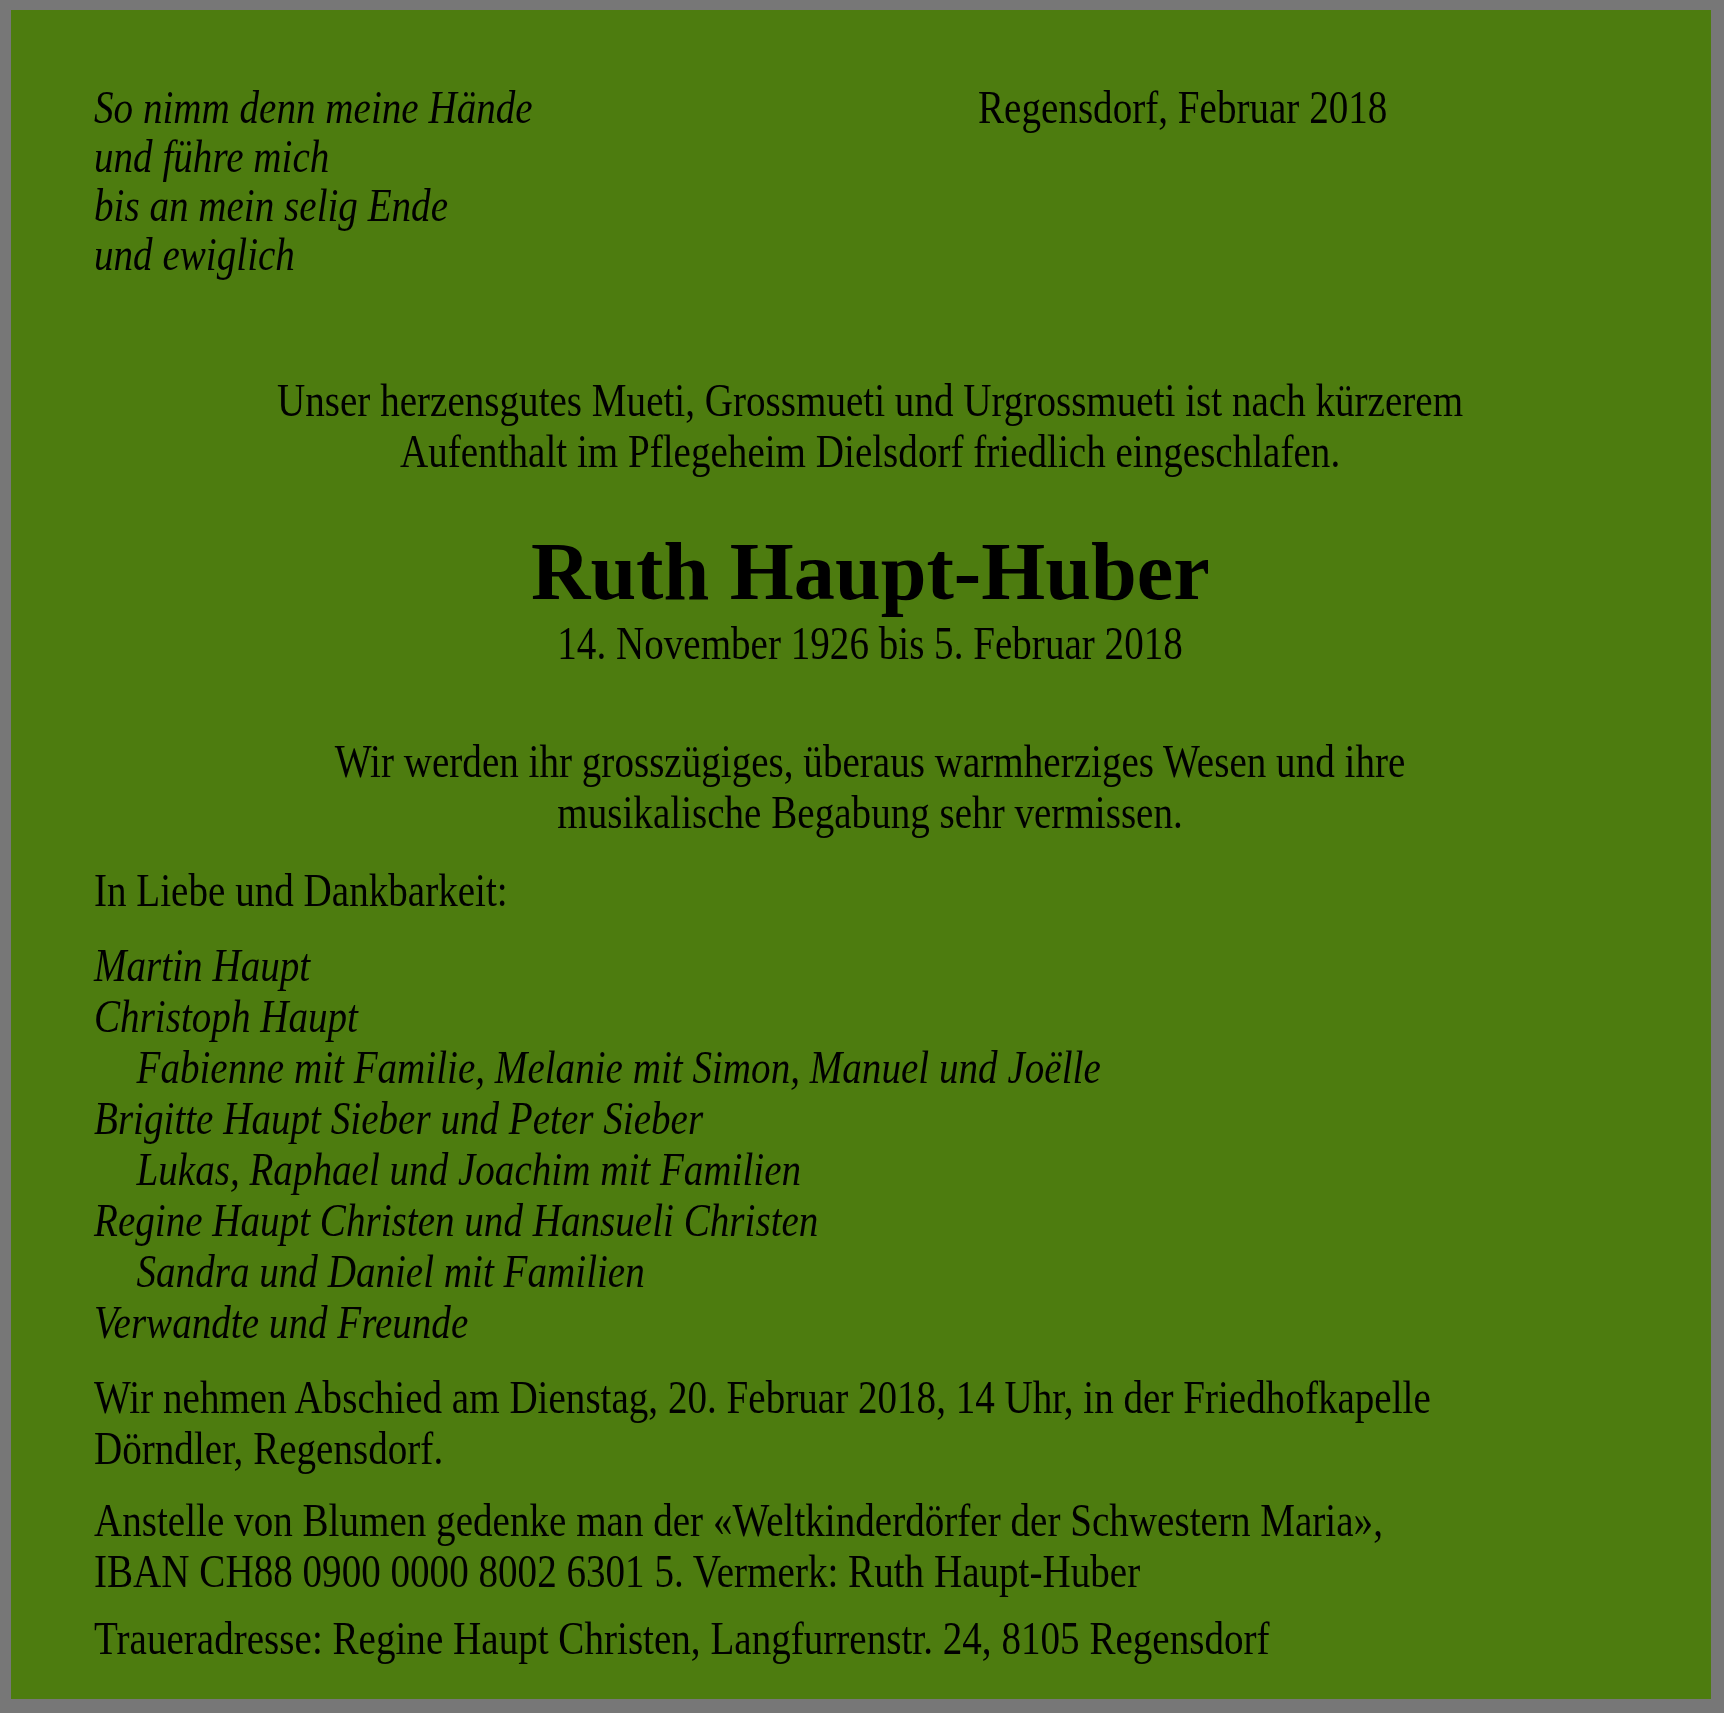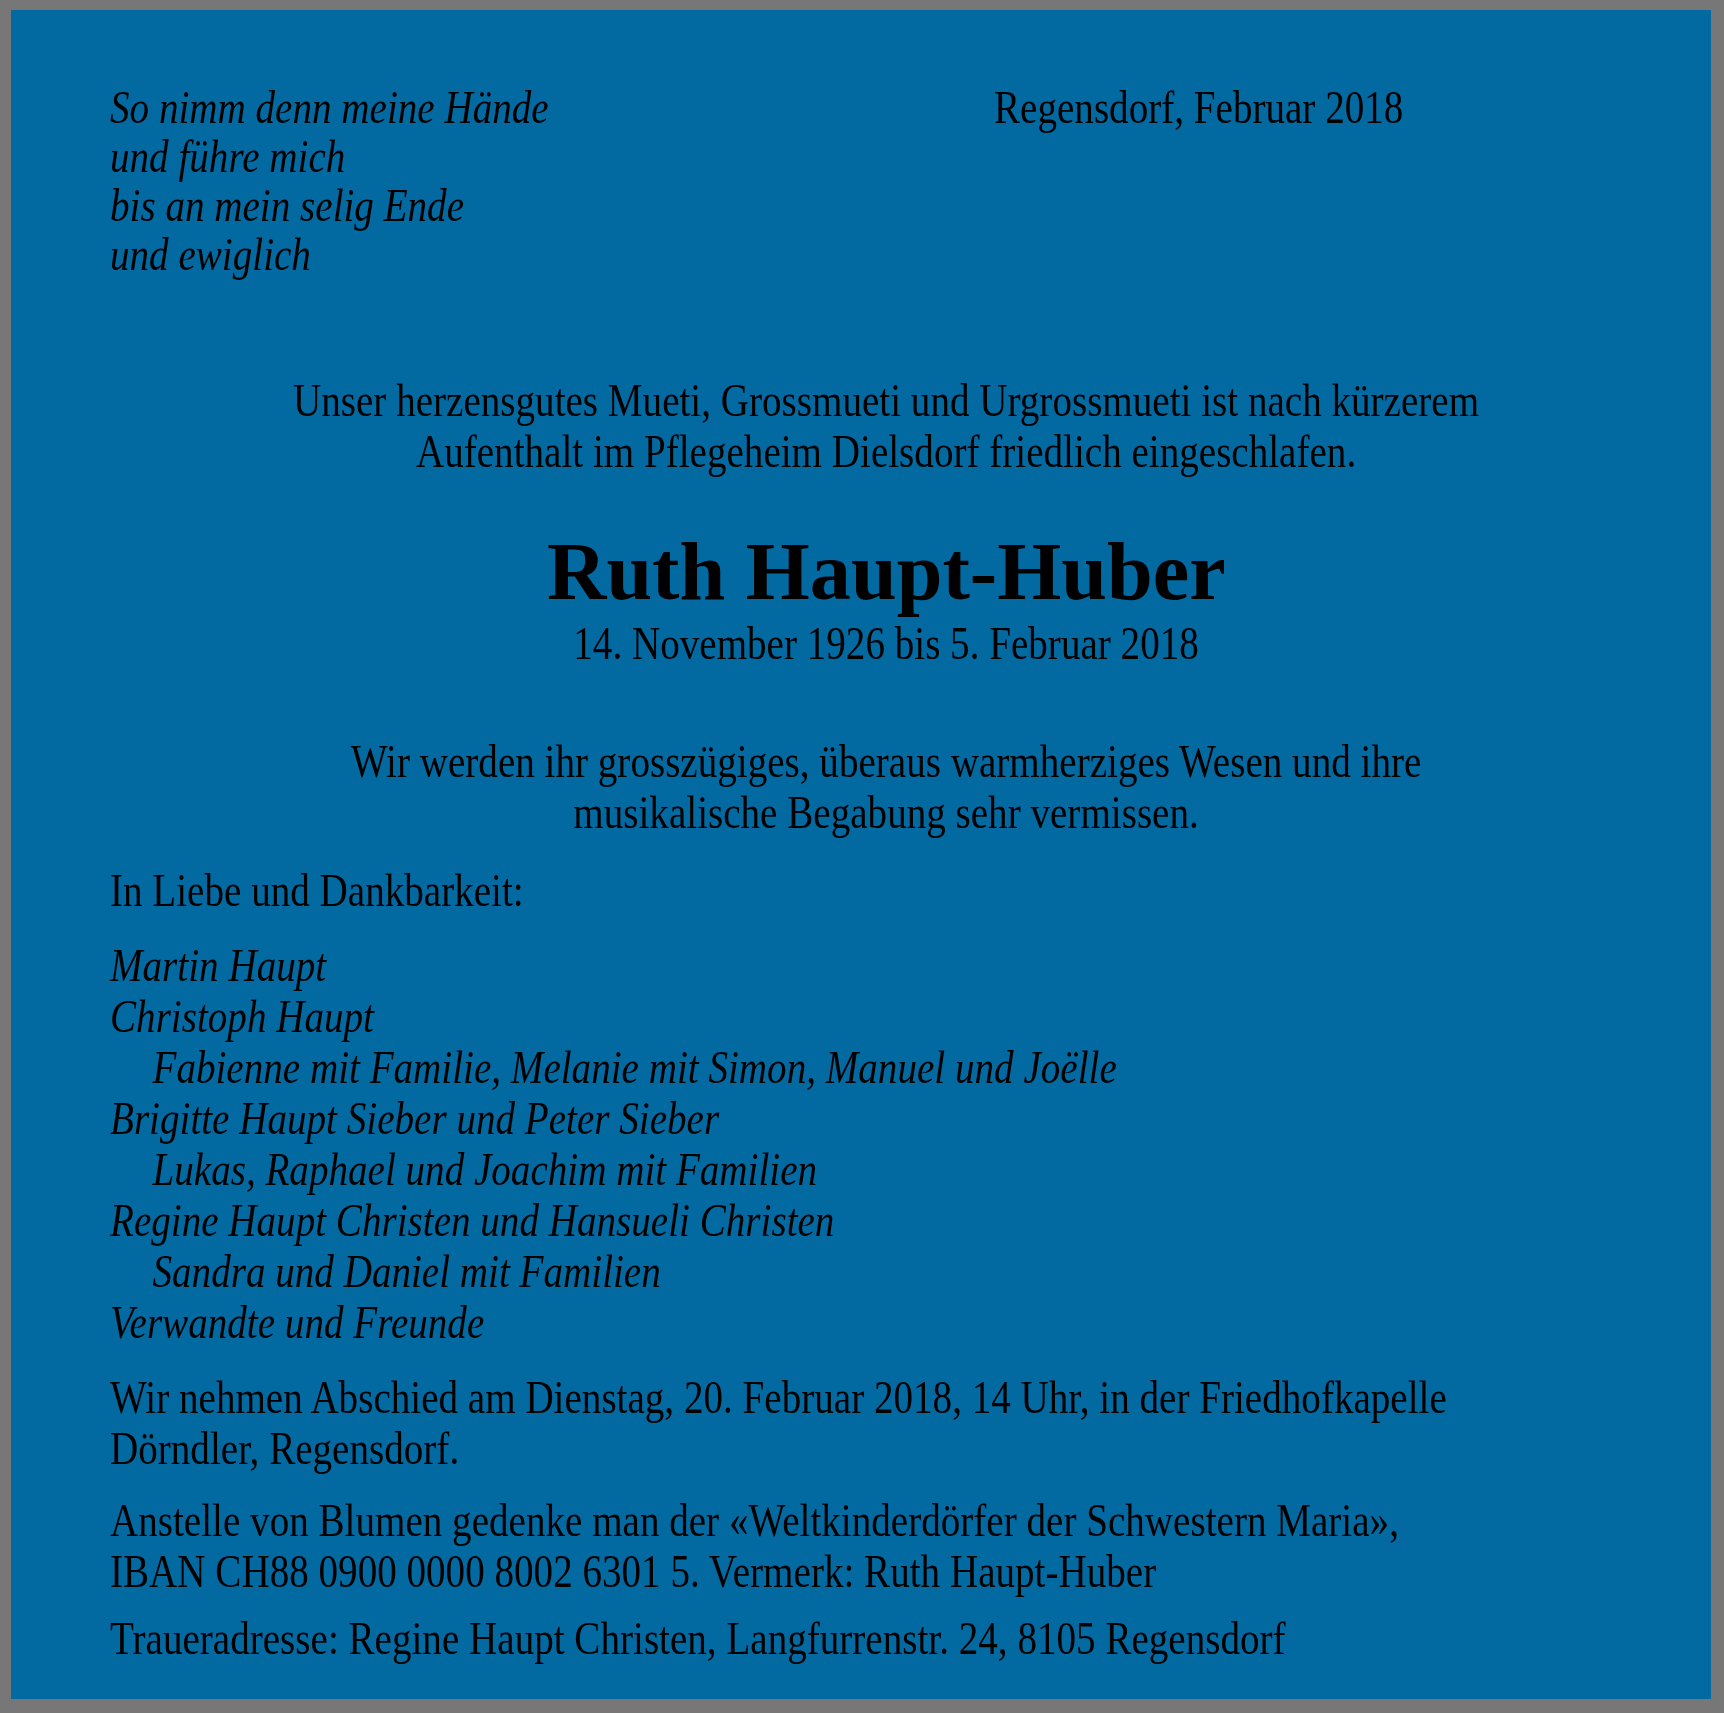--- a/index.html
+++ b/index.html
@@ -15,22 +15,21 @@
     font-family: "Liberation Serif", "DejaVu Serif", serif;
     color: #000000;
   }
   .frame {
     position: absolute;
     inset: 0;
     box-sizing: border-box;
     border-style: solid;
     border-color: #777777;
     border-width: 10px 13px 14px 11px;
-    background: #0369a1;
-    padding-left: 16px;
+    background: #4d7c0f;
   }
   .content {
     position: relative;
     margin-left: 83px;
     padding-top: 73px;
     width: 1826px;
     transform: scaleX(0.85);
     transform-origin: left top;
     font-size: 46px;
     line-height: 50px;

